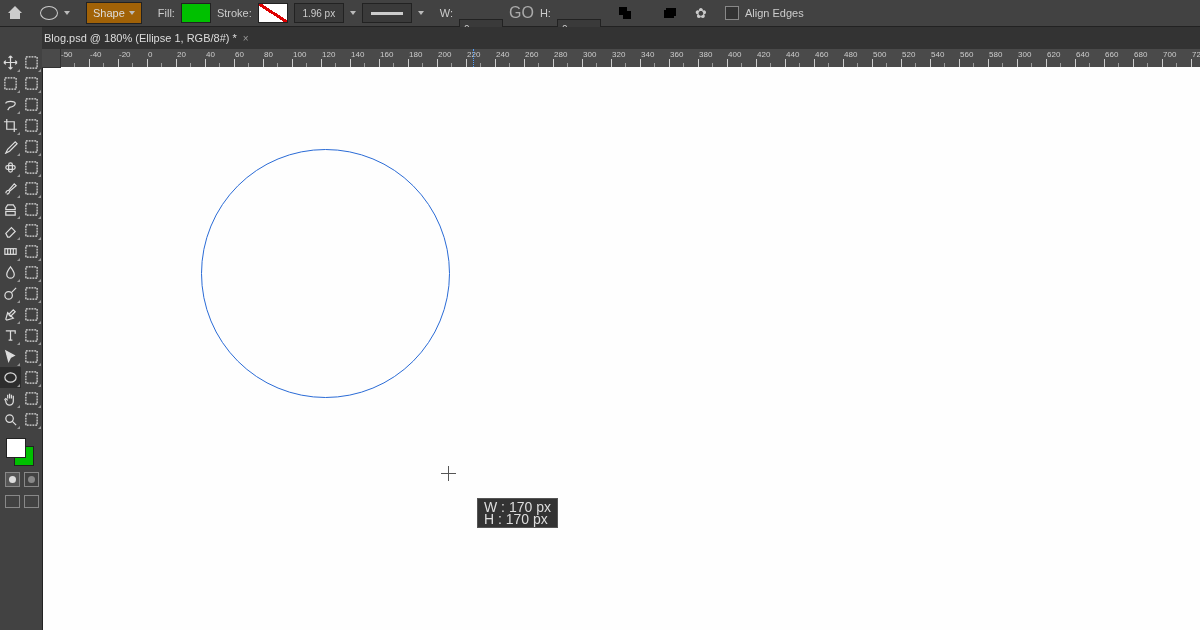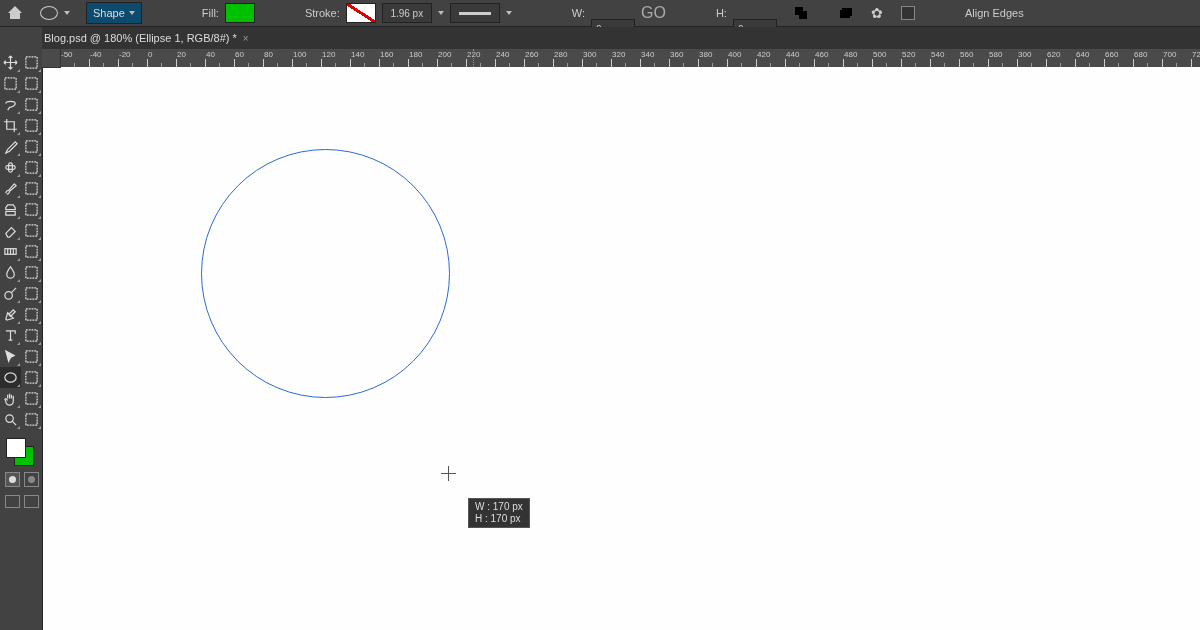--- a/index.html
+++ b/index.html
@@ -55,27 +55,26 @@
   }
   .chevron-down {
     width: 0; height: 0;
     border-left: 3px solid transparent;
     border-right: 3px solid transparent;
     border-top: 4px solid #bbb;
   }
   .opt-label {
     color: #ccc;
     font-size: 11px;
-    margin-left: 44px;
   }
   .dropdown {
     display: flex;
     align-items: center;
     gap: 4px;
-    background: #0c4a6e;
+    background: #a16207;
     border: 1px solid #222;
     padding: 1px 6px;
     height: 18px;
   }
   .fill-swatch {
     width: 28px; height: 18px;
     background: #00c000;
     border: 1px solid #222;
   }
   .stroke-swatch {
@@ -369,24 +368,25 @@
     background: #555;
   }
   .crosshair::before { left: 7px; top: 0; width: 1px; height: 15px; }
   .crosshair::after  { left: 0; top: 7px; width: 15px; height: 1px; }
 
   .tooltip {
     position: absolute;
     background: #333;
     border: 1px solid #555;
     color: #ddd;
-    font-size: 10px;
+    font-size: 14px;
     padding: 2px 6px;
     line-height: 12px;
     white-space: nowrap;
+    margin-left: 9px;
   }
 </style>
 </head>
 <body>
 
 <div class="options-bar">
   <div class="home-icon"></div>
   <div class="sep"></div>
   <div class="ellipse-icon"></div>
   <div class="chevron-down"></div>

